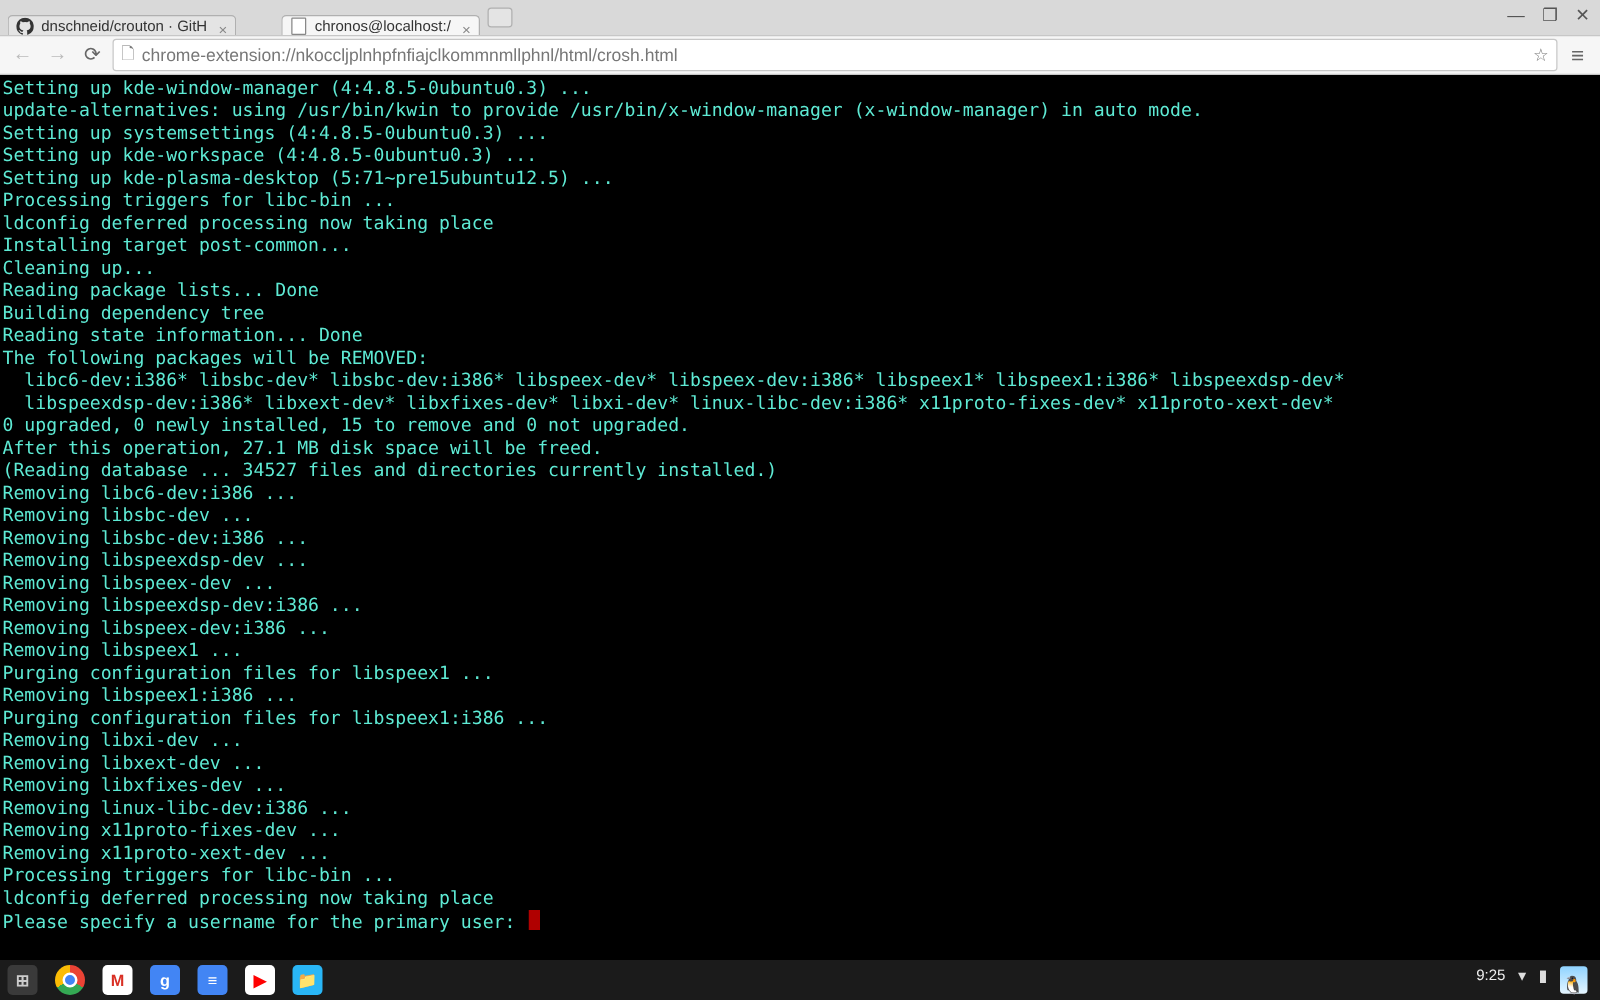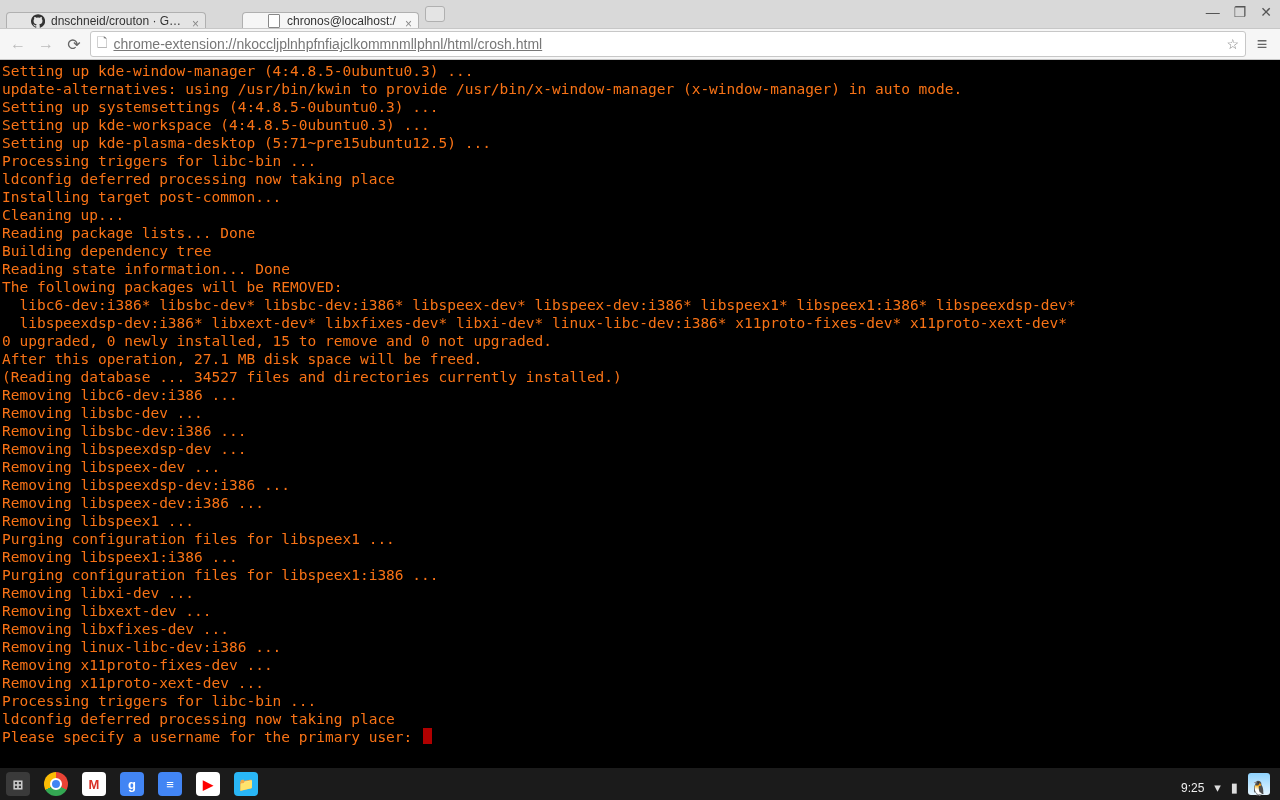--- a/index.html
+++ b/index.html
@@ -4,21 +4,21 @@
 <style>
   * { margin: 0; padding: 0; box-sizing: border-box; }
   html, body { width: 1280px; height: 800px; overflow: hidden; font-family: sans-serif; }
   body { background: #d9d9d9; display: flex; flex-direction: column; }
 
   
   .chrome { background: #d9d9d9; }
   .tabstrip { display: flex; align-items: flex-end; height: 28px; padding: 0 6px 0 6px; position: relative; }
   .tab {
     display: flex; align-items: center; gap: 6px;
-    height: 16px; padding: 0 22px 0 24px;
+    height: 16px; padding: 0 22px 0 6px;
     border: 1px solid #b0b0b0; border-bottom: none;
     border-radius: 4px 4px 0 0;
     font-size: 12px; color: #333;
     position: relative; margin-right: 0px;
     max-width: 200px;
   }
   .tab.inactive { background: #e4e4e4; }
   .tab.active   { background: #f6f6f6; z-index: 2; margin-left: 36px; }
   .tab .favicon { width: 14px; height: 14px; display: inline-flex; align-items: center; justify-content: center; }
   .tab .title { white-space: nowrap; overflow: hidden; text-overflow: ellipsis; max-width: 140px; }
@@ -34,28 +34,28 @@
     background: #f6f6f6; border-bottom: 1px solid #c7c7c7; border-top: 1px solid #c7c7c7;
   }
   .navbtn { width: 24px; height: 24px; display: flex; align-items: center; justify-content: center; color: #666; font-size: 16px; border-radius: 3px; }
   .navbtn.disabled { color: #bbb; }
   .omnibox {
     flex: 1; height: 26px; background: #fff; border: 1px solid #c7c7c7; border-radius: 3px;
     display: flex; align-items: center; padding: 0 6px; gap: 6px;
   }
   .omnibox .globe { color: #7a7a7a; font-size: 13px; }
   .omnibox input {
-    flex: 1; border: none; outline: none; font-size: 14px; color: #777; background: transparent; text-decoration: underline;
+    flex: 1; border: none; outline: none; font-size: 14px; color: #777; background: transparent;
   }
   .omnibox .star { color: #7a7a7a; font-size: 14px; }
   .menu-btn { width: 24px; height: 24px; display: flex; align-items: center; justify-content: center; color: #666; font-size: 18px; }
 
   
   .terminal {
-    flex: 1; background: #000; color: #f97316;
+    flex: 1; background: #000; color: #5eead4;
     font-family: "DejaVu Sans Mono","Liberation Mono",Consolas,monospace;
     font-size: 14.5px; line-height: 18px;
     padding: 2px 2px 0 2px; white-space: pre; overflow: hidden;
   }
   .terminal .line { display: block; }
   .cursor {
     display: inline-block; width: 9px; height: 16px; background: #b00000;
     vertical-align: -2px; margin-left: 2px;
   }
 
@@ -71,21 +71,21 @@
     background: conic-gradient(#ea4335 0 120deg,#34a853 120deg 240deg,#fbbc05 240deg 360deg);
     border-radius: 50%; position: relative;
   }
   .chrome-ic::after { content:""; position:absolute; inset:6px; background:#4285f4; border:2px solid #fff; border-radius:50%; }
   .gmail-ic { background:#fff; color:#d93025; }
   .gsearch-ic { background:#4285f4; color:#fff; }
   .docs-ic { background:#4285f4; color:#fff; }
   .yt-ic { background:#fff; color:#f00; }
   .files-ic { background:#29b6f6; color:#fff; }
   .shelf .spacer { flex: 1; }
-  .status-tray { display: flex; align-items: flex-end; gap: 10px; padding-right: 4px; }
+  .status-tray { display: flex; align-items: flex-start; gap: 10px; padding-right: 4px; }
   .status-tray .time { font-size: 12px; }
   .status-tray .icon { font-size: 13px; color: #ddd; }
   .avatar { width: 22px; height: 22px; border-radius: 3px; background: linear-gradient(#8fd3ff,#e6f6ff); display:flex; align-items:flex-end; justify-content:center; }
   .avatar::after { content:"🐧"; font-size: 14px; line-height: 1; }
 
   
   .gh-favicon svg { width: 14px; height: 14px; }
   .blank-favicon { width:12px; height:14px; border:1px solid #888; border-radius:1px; background:#fff; }
 </style>
 </head>

